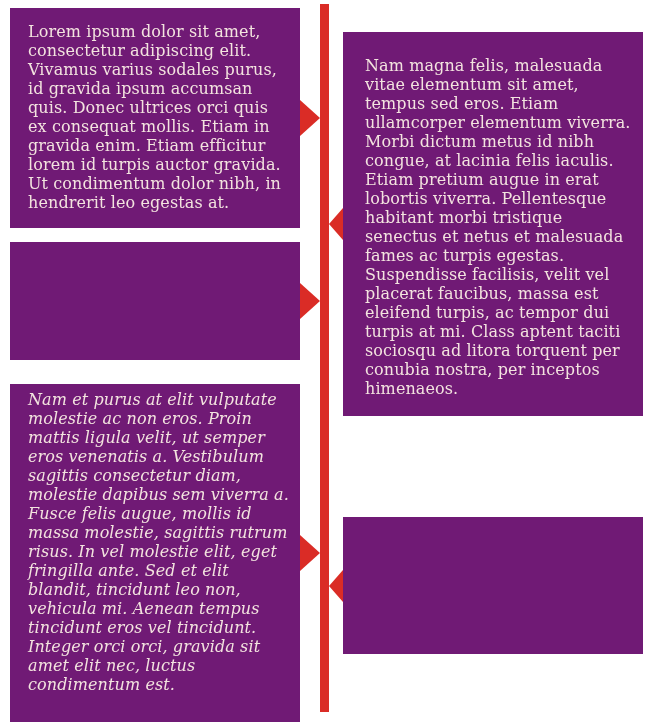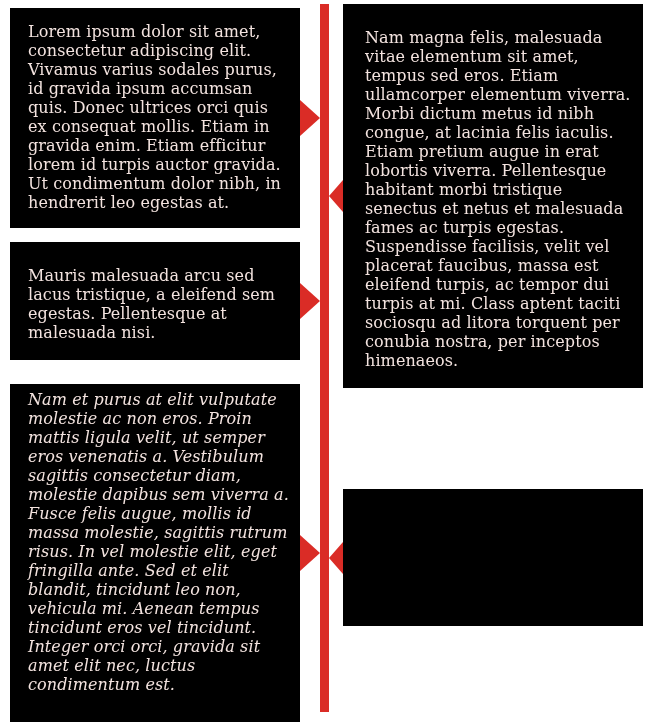--- a/index.html
+++ b/index.html
@@ -19,21 +19,21 @@
     position: absolute;
     left: 320px;
     top: 4px;
     width: 9px;
     height: 708px;
     background: #da2c26;
   }
   .bubble {
     position: absolute;
     box-sizing: border-box;
-    background: #000000;
+    background: #701a75;
     color: #f3e3df;
     font-size: 16px;
     line-height: 19px;
     letter-spacing: 0.1px;
   }
   .bubble .txt {
     display: block;
   }
   .bubble .arrow {
     position: absolute;
@@ -44,21 +44,21 @@
   
   .bubble.left-col { left: 10px; width: 290px; padding: 14px 10px 14px 18px; }
   .bubble.left-col .arrow {
     right: -20px;
     margin-top: -18px;
     border-top: 18px solid transparent;
     border-bottom: 18px solid transparent;
     border-left: 20px solid #da2c26;
   }
   
-  .bubble.right-col { left: 343px; width: 300px; padding: 16px 12px 14px 22px; }
+  .bubble.right-col { left: 343px; width: 300px; padding: 16px 12px 14px 22px; margin-top: 28px; }
   .bubble.right-col .arrow {
     left: -14px;
     margin-top: -16px;
     border-top: 16px solid transparent;
     border-bottom: 16px solid transparent;
     border-right: 14px solid #da2c26;
   }
   .bubble.l1 { top: 8px;   height: 220px; }
   .bubble.l2 { top: 242px; height: 118px; padding-top: 24px; }
   .bubble.l3 { top: 384px; height: 338px; padding-top: 6px; font-style: italic; }
@@ -71,21 +71,20 @@
 <div class="canvas">
 
   <div class="spine"></div>
 
   <div class="bubble left-col l1">
     <span class="txt">Lorem ipsum dolor sit amet, consectetur adipiscing elit. Vivamus varius sodales purus, id gravida ipsum accumsan quis. Donec ultrices orci quis ex consequat mollis. Etiam in gravida enim. Etiam efficitur lorem id turpis auctor gravida. Ut condimentum dolor nibh, in hendrerit leo egestas at.</span>
     <span class="arrow"></span>
   </div>
 
   <div class="bubble left-col l2">
-    <span class="txt">Mauris malesuada arcu sed lacus tristique, a eleifend sem egestas. Pellentesque at malesuada nisi.</span>
     <span class="arrow"></span>
   </div>
 
   <div class="bubble left-col l3">
     <span class="txt">Nam et purus at elit vulputate molestie ac non eros. Proin mattis ligula velit, ut semper eros venenatis a. Vestibulum sagittis consectetur diam, molestie dapibus sem viverra a. Fusce felis augue, mollis id massa molestie, sagittis rutrum risus. In vel molestie elit, eget fringilla ante. Sed et elit blandit, tincidunt leo non, vehicula mi. Aenean tempus tincidunt eros vel tincidunt. Integer orci orci, gravida sit amet elit nec, luctus condimentum est.</span>
     <span class="arrow"></span>
   </div>
 
   <div class="bubble right-col r1">
     <span class="txt">Nam magna felis, malesuada vitae elementum sit amet, tempus sed eros. Etiam ullamcorper elementum viverra. Morbi dictum metus id nibh congue, at lacinia felis iaculis. Etiam pretium augue in erat lobortis viverra. Pellentesque habitant morbi tristique senectus et netus et malesuada fames ac turpis egestas. Suspendisse facilisis, velit vel placerat faucibus, massa est eleifend turpis, ac tempor dui turpis at mi. Class aptent taciti sociosqu ad litora torquent per conubia nostra, per inceptos himenaeos.</span>

